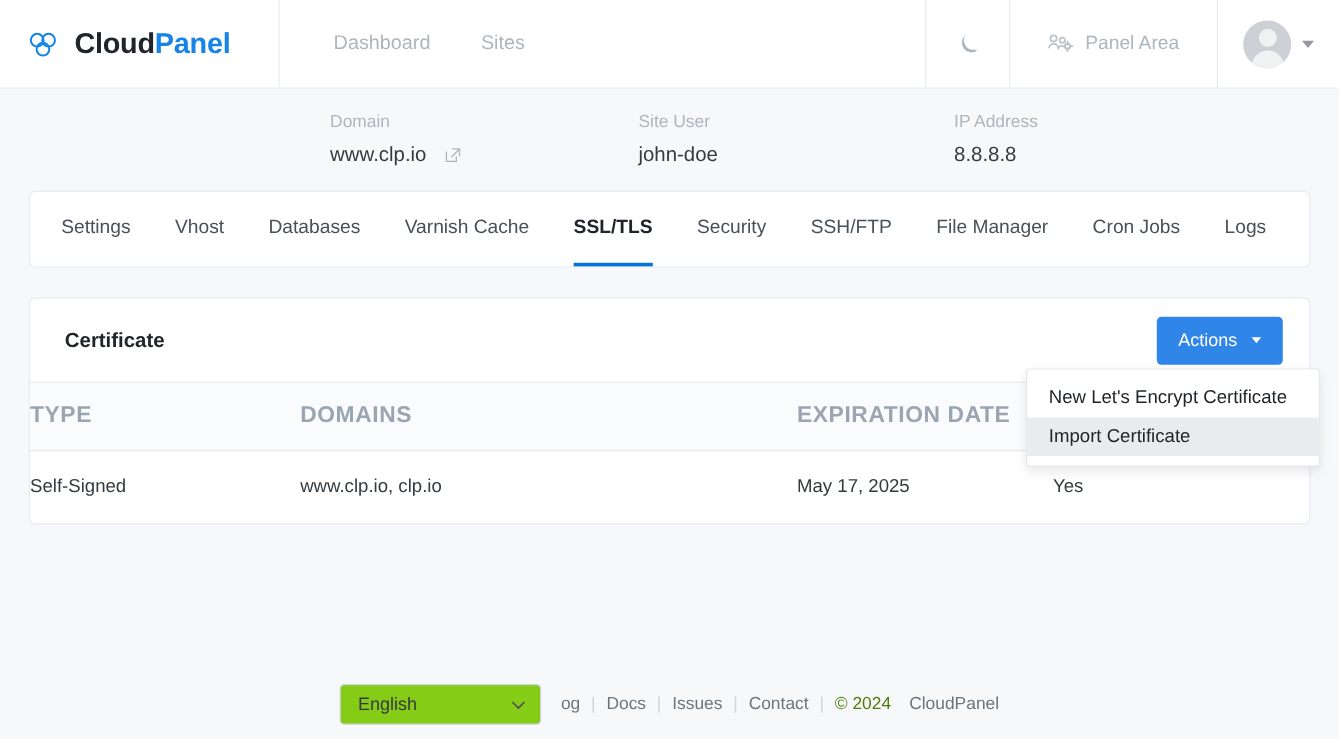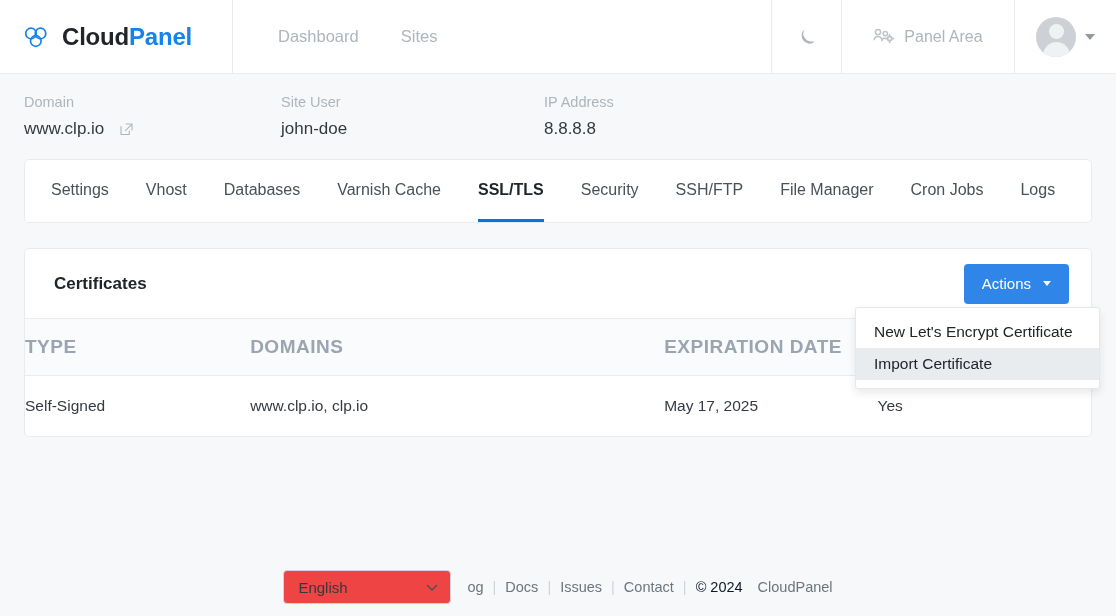--- a/index.html
+++ b/index.html
@@ -99,20 +99,21 @@
     border-right: 5px solid transparent;
     border-top: 6px solid #95989c;
   }
 
   
   .infostrip {
     height: 85px;
     padding: 20px 0 0 24px;
     display: flex;
     background: #f7f8fa;
+    justify-content: center;
   }
   .infoblock .ititle {
     font-size: 14.5px;
     color: #adb5bd;
     margin-bottom: 9px;
   }
   .infoblock .ivalue {
     font-size: 17px;
     color: #343a40;
     display: flex;
@@ -253,21 +254,21 @@
     display: flex;
     align-items: center;
     justify-content: center;
     gap: 16px;
   }
   .lang-select {
     width: 168px;
     height: 34px;
     border: 1px solid #ced4da;
     border-radius: 4px;
-    background: #ef4444;
+    background: #84cc16;
     display: flex;
     align-items: center;
     justify-content: space-between;
     padding: 0 12px 0 14px;
     font-size: 15px;
     color: #343a40;
     cursor: pointer;
   }
   .chev {
     width: 12px; height: 7px;
@@ -275,21 +276,21 @@
   }
   .footlinks {
     display: flex;
     align-items: center;
     font-size: 14.5px;
     color: #6c757d;
     gap: 9px;
   }
   .footlinks a { color: #6c757d; text-decoration: none; }
   .footlinks .sep { color: #ced4da; }
-  .footlinks .copy { color: #0f172a; }
+  .footlinks .copy { color: #4d7c0f; }
   .footlinks .cpname { color: #6c757d; margin-left: 6px; }
 </style>
 </head>
 <body>
 
 <div class="topbar">
 
   <div class="brand">
     <svg class="brand-logo" viewBox="0 0 28 24">
       <circle cx="9" cy="8.5" r="5.3" fill="none" stroke="#1583e8" stroke-width="1.7"></circle>
@@ -371,21 +372,21 @@
     <div class="tab active">SSL/TLS</div>
     <div class="tab">Security</div>
     <div class="tab">SSH/FTP</div>
     <div class="tab">File Manager</div>
     <div class="tab">Cron Jobs</div>
     <div class="tab">Logs</div>
   </div>
 
   <div class="cert-card">
     <div class="cert-head">
-      <div class="cert-title">Certificates</div>
+      <div class="cert-title">Certificate</div>
       <button class="actions-btn">
         <span>Actions</span>
         <span class="caret"></span>
       </button>
     </div>
 
     <table class="certs">
       <thead>
         <tr>
           <th class="c1">TYPE</th>

